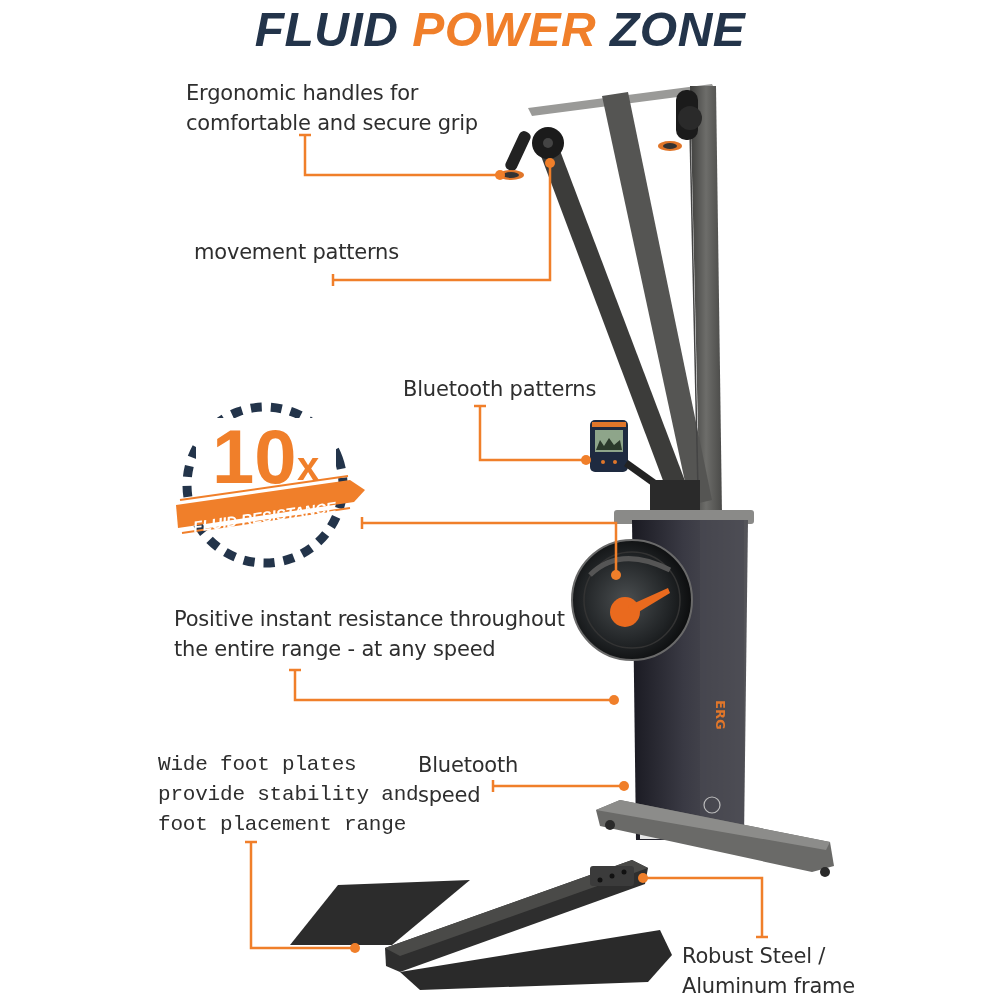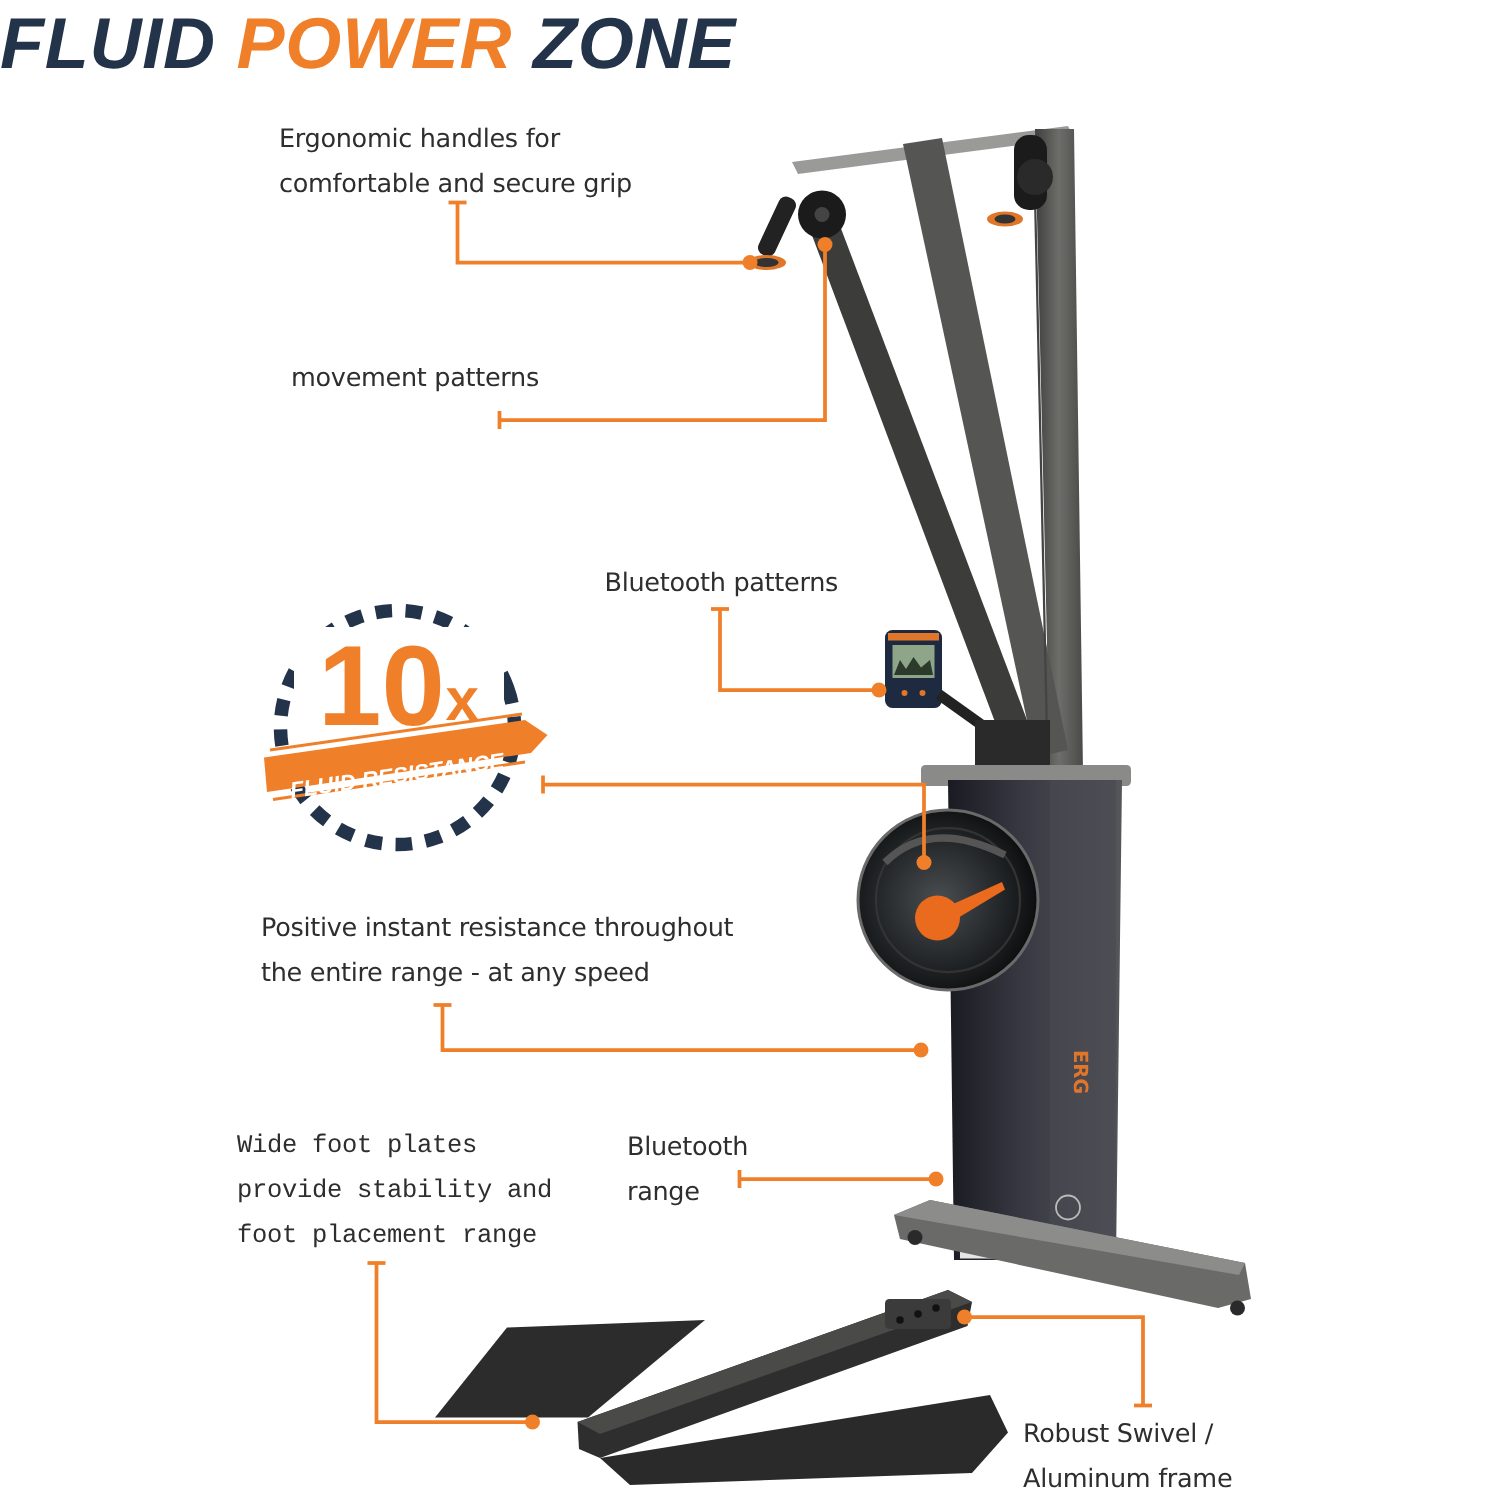--- a/index.html
+++ b/index.html
@@ -1,30 +1,30 @@
 <!DOCTYPE html>
 <html><head>
 <meta charset="utf-8">
 <style>
   * { box-sizing: border-box; margin: 0; padding: 0; }
   html, body { width: 1000px; height: 1000px; background: #ffffff; overflow: hidden; }
   body { position: relative; font-family: "DejaVu Sans", sans-serif; color: #2b2b2b; }
 
   .title {
     position: absolute; left: 0; top: 0; width: 1000px; height: 56px;
-    text-align: left; font-family: "Liberation Sans", sans-serif;
+    text-align: center; font-family: "Liberation Sans", sans-serif;
     font-weight: bold; font-style: italic; font-size: 48px; letter-spacing: 0.5px;
     line-height: 52px; padding-top: 4px;
   }
   .title .dark { color: var(--navy); }
   .title .orange { color: var(--orange); }
 
   .label {
     position: absolute; font-family: "DejaVu Sans", sans-serif;
-    font-size: 17px; line-height: 30px; color: #2e2e2e; white-space: nowrap;
+    font-size: 21px; line-height: 30px; color: #2e2e2e; white-space: nowrap;
     letter-spacing: -0.2px;
   }
 
   svg.overlay { position: absolute; left: 0; top: 0; }
 
   :root { --orange: #f07f2a; --navy: #23344a; }
 </style>
 </head>
 <body>
 
@@ -200,19 +200,19 @@
 </div>
 
 <div class="label" style="left:158px; top:750px;font-family:Liberation Mono, monospace;">
   <div>Wide foot plates</div>
   <div>provide stability and</div>
   <div>foot placement range</div>
 </div>
 
 <div class="label" style="left:418px; top:750px;">
   <div>Bluetooth</div>
-  <div>range</div>
+  <div>speed</div>
 </div>
 
 <div class="label" style="left:682px; top:941px;">
-  <div>Robust Swivel /</div>
+  <div>Robust Steel /</div>
   <div>Aluminum frame</div>
 </div>
 
 </body></html>

